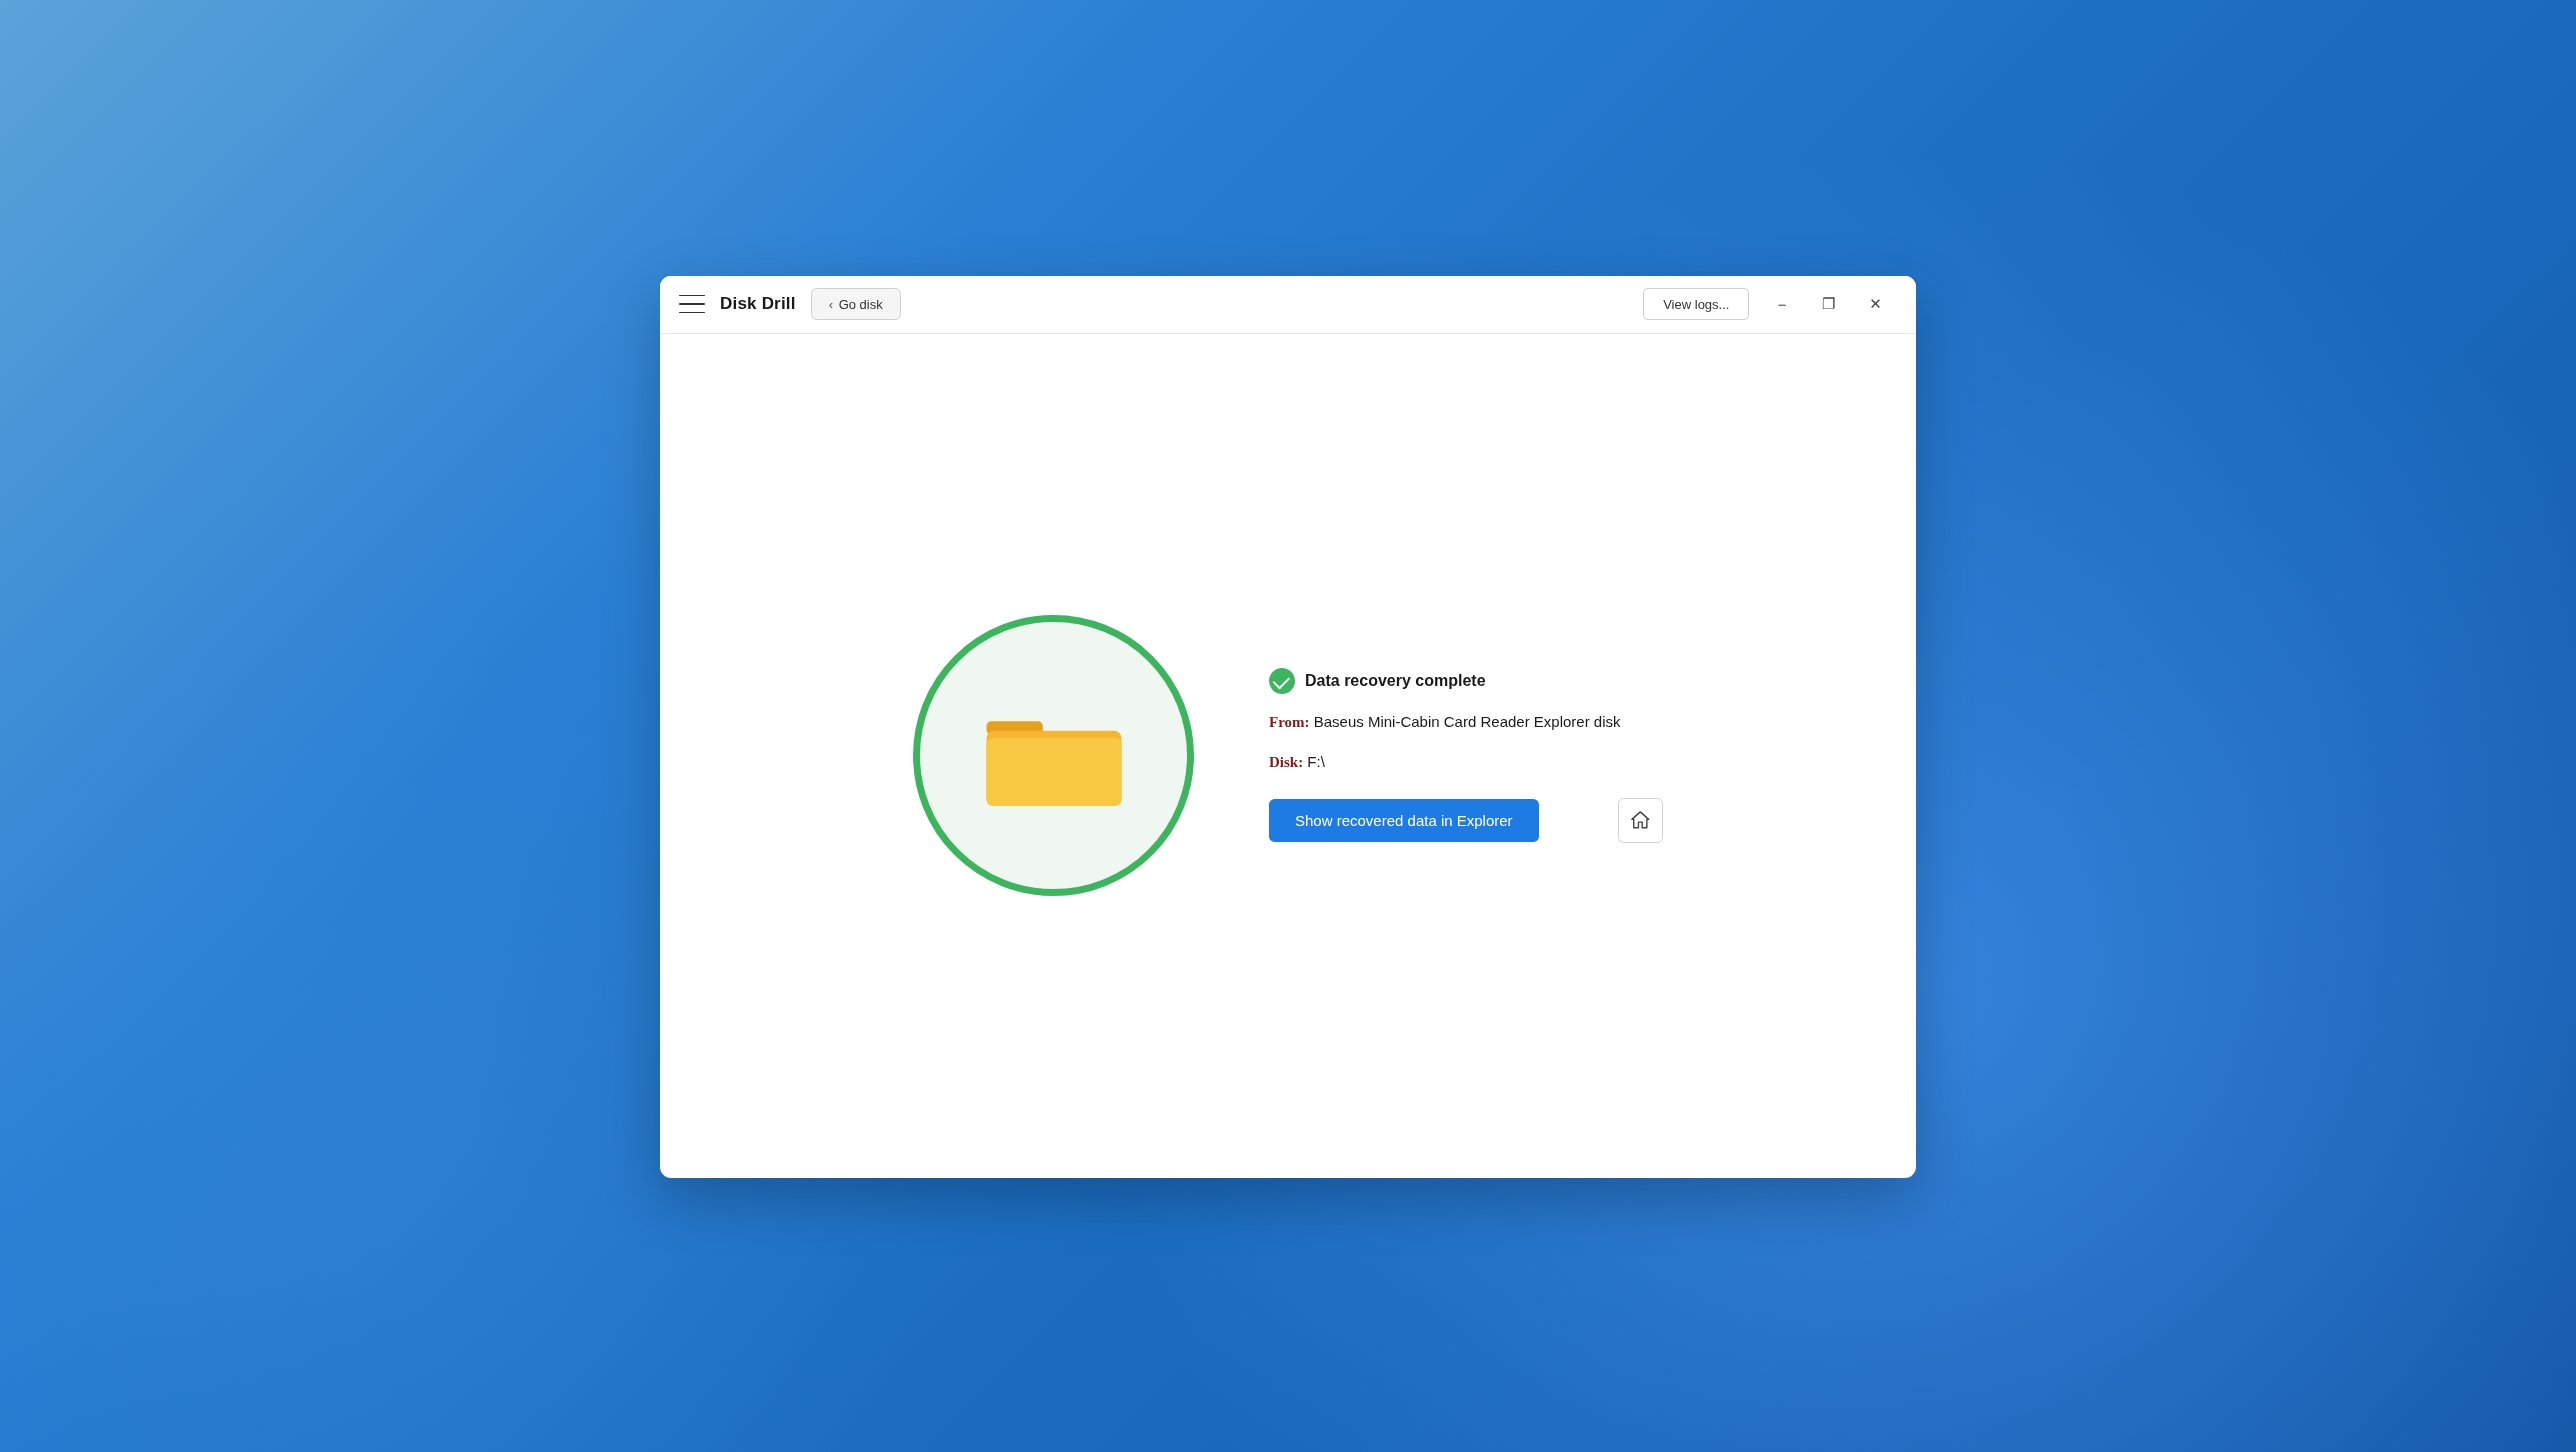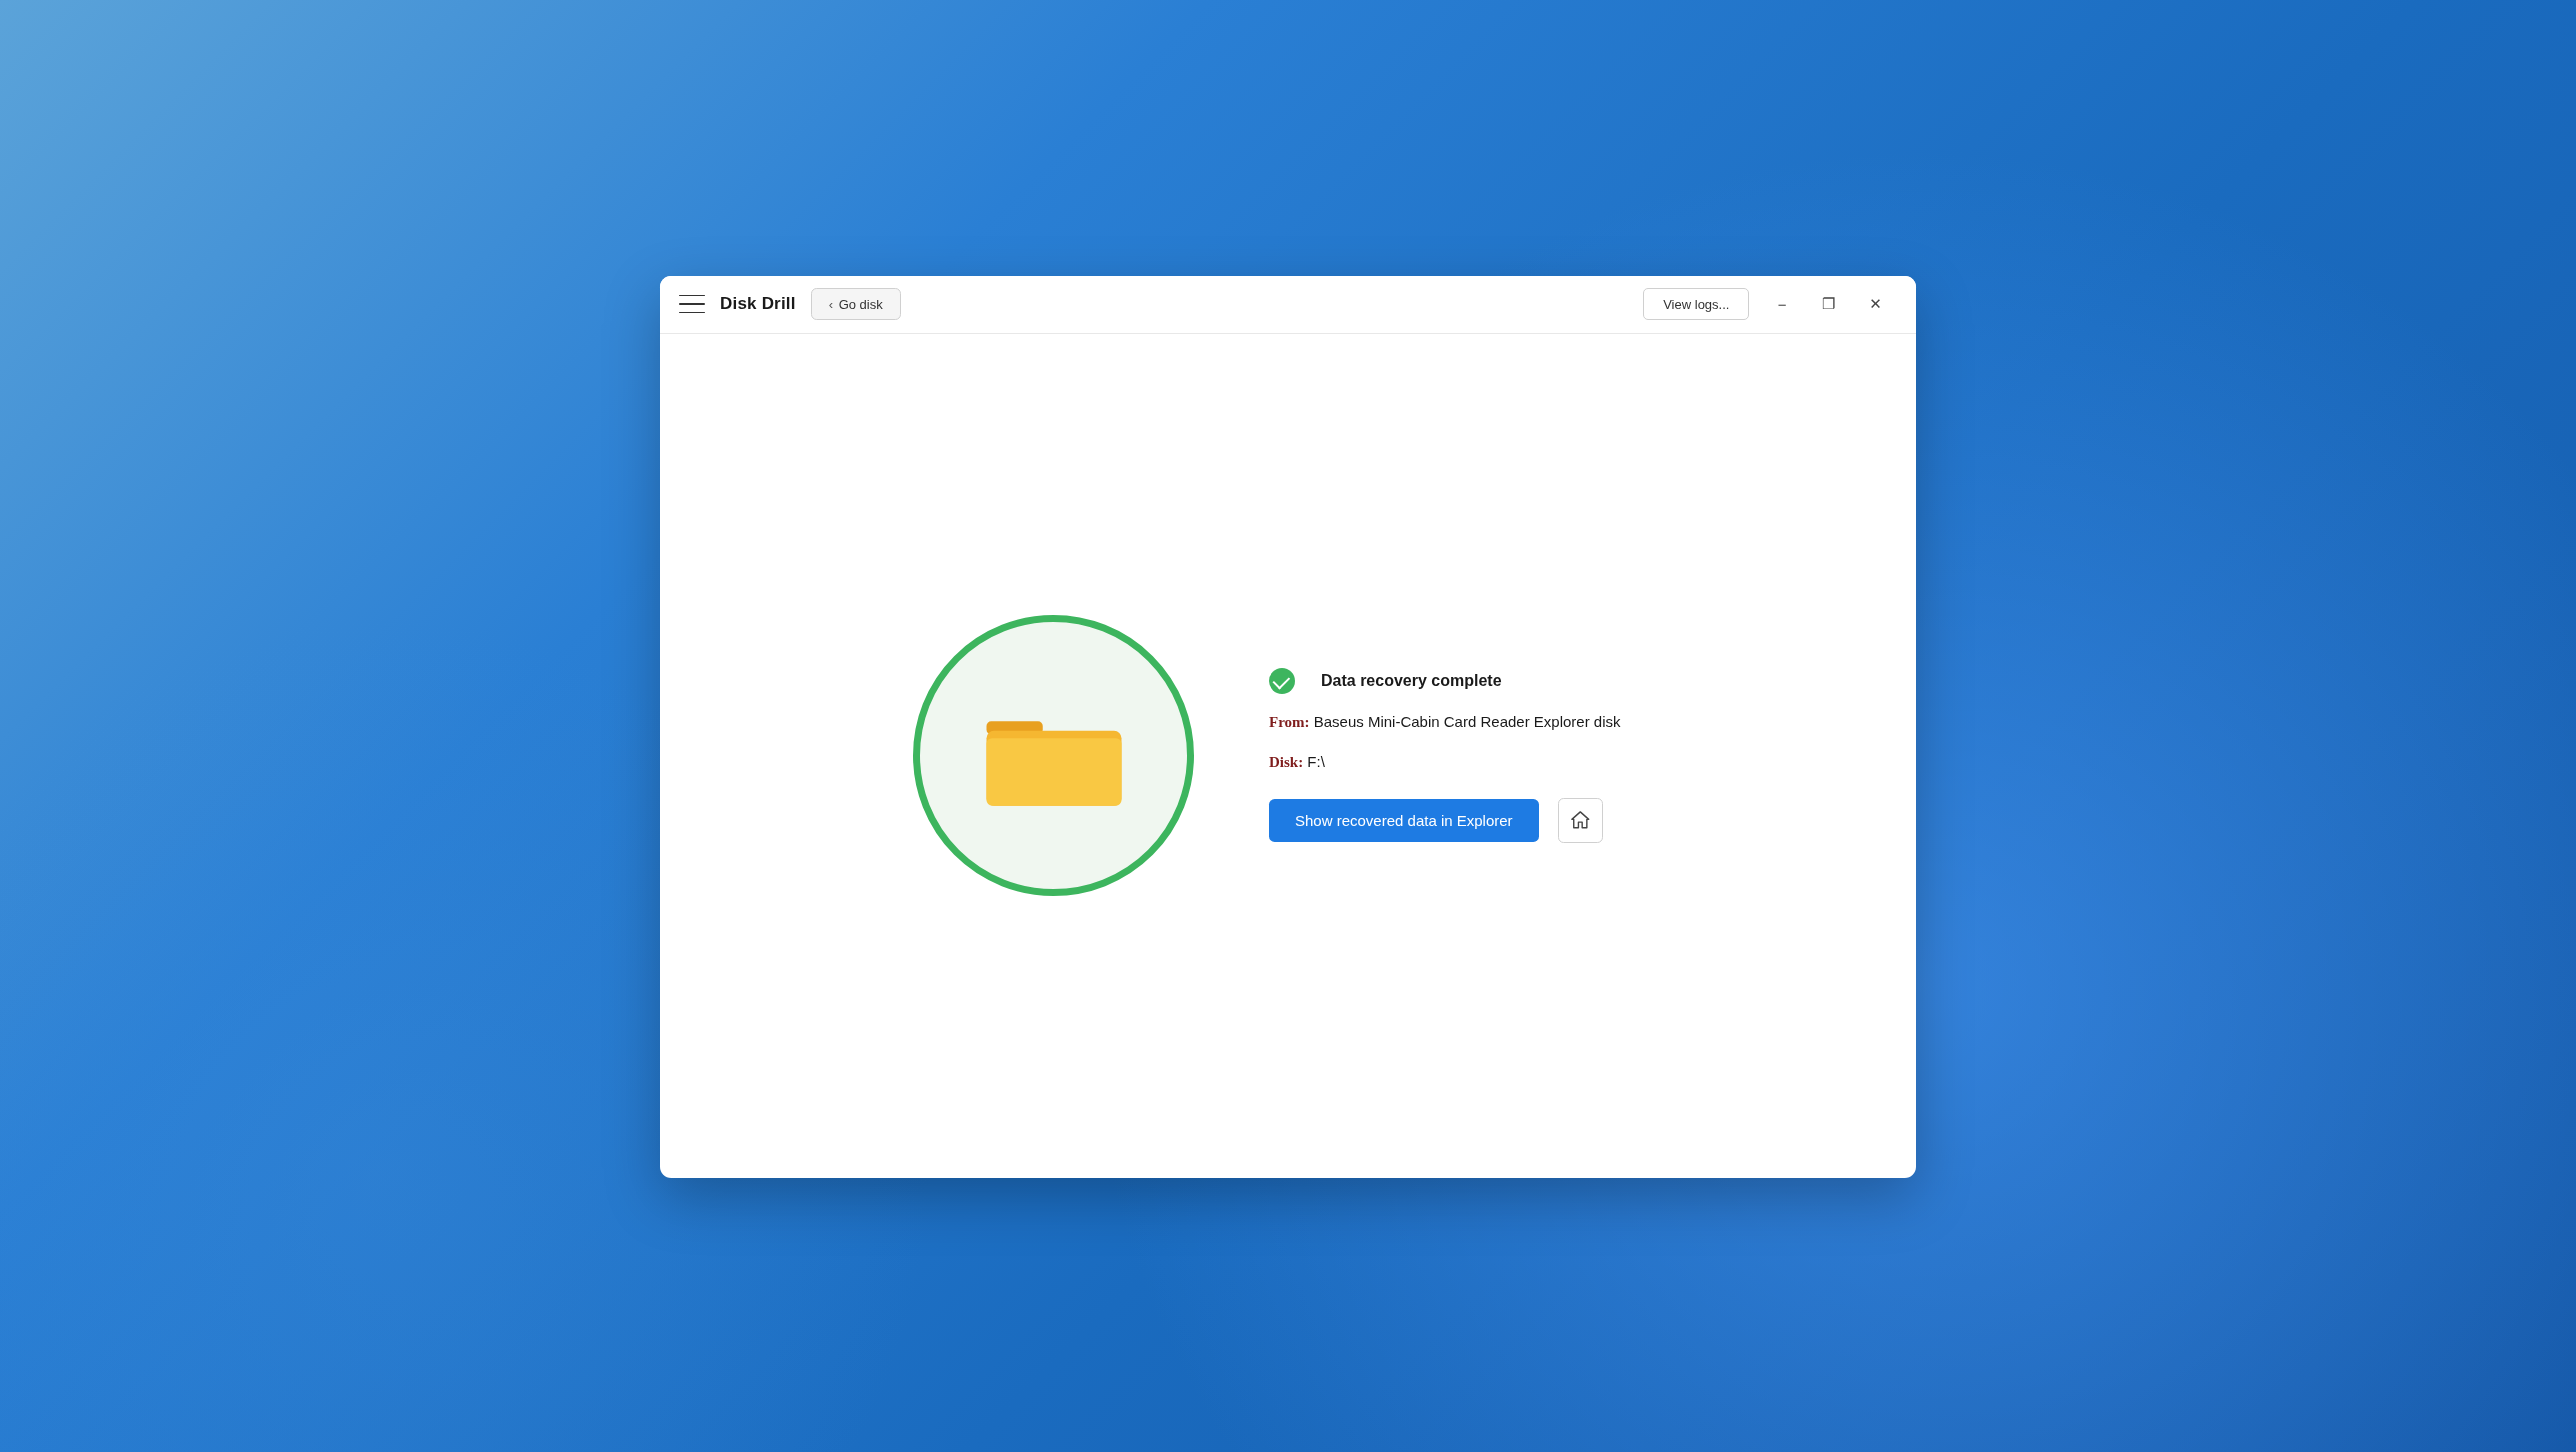--- a/index.html
+++ b/index.html
@@ -193,21 +193,21 @@
     .info-panel {
       display: flex;
       flex-direction: column;
       gap: 17px;
       min-width: 394px;
     }
 
     .status-line {
       display: flex;
       align-items: center;
-      gap: 26px;
+      gap: 10px;
     }
 
     .check-circle {
       width: 26px;
       height: 26px;
       border-radius: 50%;
       background: #3db55e;
       display: flex;
       align-items: center;
       justify-content: center;
@@ -255,20 +255,21 @@
 
     .info-row .device-type {
       color: #888;
     }
 
     .action-buttons {
       display: flex;
       align-items: center;
       gap: 19px;
       margin-top: 7.5px;
+      justify-content: space-between;
     }
 
     .show-explorer-btn {
       padding: 13px 26px;
       background: #1e7be3;
       color: #ffffff;
       border: none;
       border-radius: 5.6px;
       font-size: 15px;
       font-weight: 500;

